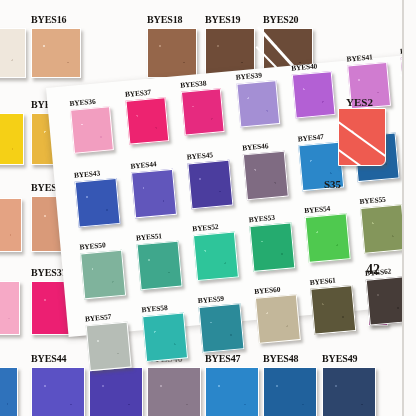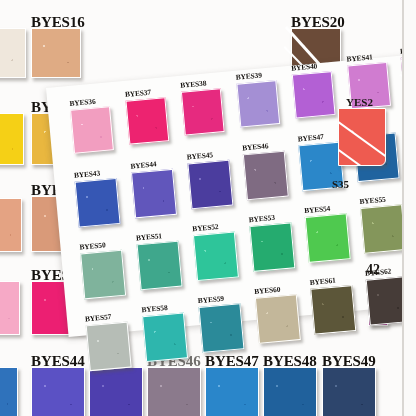--- a/index.html
+++ b/index.html
@@ -29,21 +29,21 @@
     box-shadow:2px 3px 3px rgba(90,85,80,.38);
     background-repeat:repeat;
     background-size:3px 3px,4px 4px,auto;
   }
   .chip .lbl{
     position:absolute;left:0;white-space:nowrap;
     color:#15120f;font-weight:bold;line-height:1;
   }
 
   
-  .back .lbl{font-size:15px;top:-13px;letter-spacing:-.1px;}
+  .back .lbl{font-size:10px;top:-13px;letter-spacing:-.1px;}
 
   
   .paper-front{
     position:absolute;
     left:46px;top:88px;width:392px;height:250px;
     background:#fdfdfc;
     transform:rotate(-5.2deg);
     transform-origin:0 0;
     box-shadow:-1px 2px 6px rgba(70,65,60,.22);
   }
@@ -77,23 +77,37 @@
 
   <div class="chip back" style="left:31px;top:28px;width:48px;height:48px;">
     <div class="tile" style="background:
         radial-gradient(circle at 25% 35%, rgba(255,245,235,.6) 0 1px, transparent 1px),
         radial-gradient(circle at 75% 70%, rgba(160,110,80,.45) 0 1px, transparent 1px),
         #dfab84;"></div>
     <div class="lbl">BYES16</div>
   </div>
 
 
-
-
-  <div class="chip back" style="left:263px;top:28px;width:48px;height:48px;margin-left:28px;">
+  <div class="chip back" style="left:147px;top:28px;width:48px;height:48px;">
+    <div class="tile" style="background:
+        radial-gradient(circle at 25% 35%, rgba(220,185,160,.5) 0 1px, transparent 1px),
+        radial-gradient(circle at 75% 70%, rgba(95,58,38,.5) 0 1px, transparent 1px),
+        #95664a;"></div>
+    <div class="lbl">BYES18</div>
+  </div>
+
+  <div class="chip back" style="left:205px;top:28px;width:48px;height:48px;">
+    <div class="tile" style="background:
+        radial-gradient(circle at 25% 35%, rgba(190,160,135,.45) 0 1px, transparent 1px),
+        radial-gradient(circle at 75% 70%, rgba(60,38,25,.5) 0 1px, transparent 1px),
+        #6f4c38;"></div>
+    <div class="lbl">BYES19</div>
+  </div>
+
+  <div class="chip back" style="left:263px;top:28px;width:48px;height:48px;">
     <div class="tile" style="background:
         radial-gradient(circle at 25% 35%, rgba(185,155,130,.45) 0 1px, transparent 1px),
         radial-gradient(circle at 75% 70%, rgba(58,36,24,.5) 0 1px, transparent 1px),
         #6b4b38;overflow:hidden;"></div>
     <div class="scratch" style="left:-4px;top:-2px;width:90px;height:2.6px;transform:rotate(48deg);"></div>
     <div class="scratch" style="left:-6px;top:18px;width:90px;height:2.4px;transform:rotate(46deg);"></div>
     <div class="lbl">BYES20</div>
   </div>
 
 
@@ -429,20 +443,20 @@
     </div>
 
   </div>
 
   <div class="strip" style="left:338px;top:108px;width:46px;height:56px;background:
       radial-gradient(circle at 30% 40%, rgba(255,200,185,.4) 0 1px, transparent 1px), #ee5b50;overflow:hidden;border-radius:0 0 6px 0;">
     <div class="scratch" style="left:-14px;top:2px;width:80px;height:2.4px;transform:rotate(36deg);"></div>
     <div class="scratch" style="left:-22px;top:24px;width:80px;height:2.4px;transform:rotate(36deg);"></div>
   </div>
 
-  <div class="ghost" style="left:332px;top:178px;font-size:11px;">S35</div>
+  <div class="ghost" style="left:324px;top:178px;font-size:11px;">S35</div>
   <div class="ghost" style="left:366px;top:262px;font-size:14px;">42</div>
   <div class="ghost" style="left:346px;top:96px;font-size:11px;">YES2</div>
 
   <div style="position:absolute;left:402px;top:0;width:2px;height:416px;background:#d9d6d2;"></div>
   <div style="position:absolute;left:404px;top:0;width:12px;height:416px;background:#fbfaf9;"></div>
 
 </div>
 
 </body></html>

